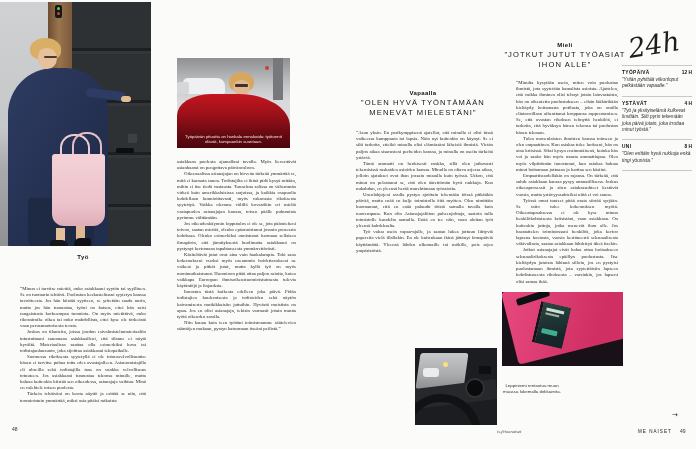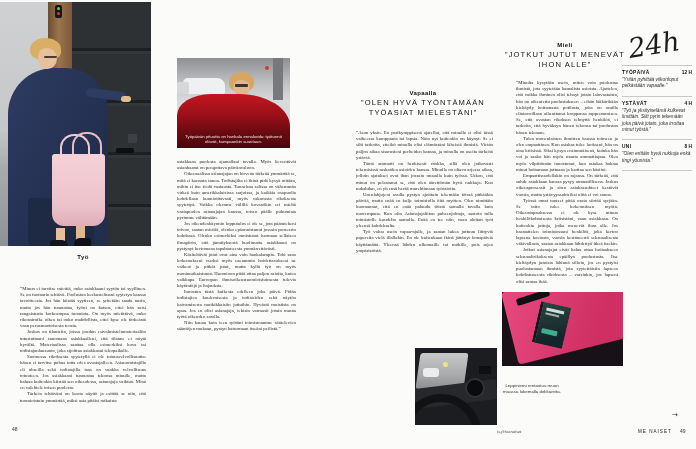--- a/index.html
+++ b/index.html
@@ -172,32 +172,32 @@
     <p>Jos oikeudenkäynnin lopputulos ei ole se, jota päämieheni toivoo, saatan miettiä, olenko epäonnistunut jossain prosessin kohdassa. Olenko esimerkiksi onnistunut luomaan sellaisen ilmapiirin, että jännityksestä huolimatta asiakkaani on pystynyt kertomaan tapahtuneesta ymmärrettävästi.</p>
     <p>Käsiteltävät jutut ovat aina vain hankalampia. Toki saan kokemukseni vuoksi myös useammin hoidettavakseni ne vaikeat ja pitkät jutut, mutta kyllä työ on myös monimutkaistunut. Huomioon pitää ottaa paljon asioita, kuten vaikkapa Euroopan ihmisoikeustuomioistuimesta tulevia käytäntöjä ja linjauksia.</p>
     <p>Innostun tästä kaikesta edelleen joka päivä. Pidän todistajien kuulemisesta ja todisteiden sekä näytön kaivamisesta mutkikkaisiin juttuihin. Hyvästä muistista on apua. Jos en olisi asianajaja, tekisin varmasti jotain muuta työtä oikeuden saralla.</p>
     <p>Niin kauan kuin teen työtäni toimistoamme säätelevien sääntöjen mukaan, pystyn katsomaan itseäni peilistä.”</p>
   </div>
 
   <div class="abs pagenum" style="left:12px; top:426px;">48</div>
 
   <div class="abs" style="left:352px; top:90px; width:142px;">
     <div class="kicker">Vapaalla</div>
-    <div class="headline">”OLEN HYVÄ TYÖNTÄMÄÄN TYÖASIAT MIELESTÄNI”</div>
+    <div class="headline">”OLEN HYVÄ TYÖNTÄMÄÄN MENEVÄT MIELESTÄNI”</div>
   </div>
   <div class="abs col" style="left:356px; top:130px; width:137px; height:215px; overflow:hidden;">
     <p class="noindent">”Asun yksin. En parikymppisenä ajatellut, että minulla ei olisi tässä vaiheessa kumppania tai lapsia. Näin nyt kuitenkin on käynyt. Se ei silti tarkoita, etteikö minulla olisi elämässäni läheisiä ihmisiä. Vietän paljon aikaa sisarusteni perheiden kanssa, ja minulla on useita tärkeitä ystäviä.</p>
     <p>Tämä ammatti on henkisesti rankka, sillä olen jatkuvasti tekemisissä raskaiden asioiden kanssa. Minulla on oltava arjessa aikaa, jolloin ajatukset ovat ihan jossain muualla kuin työssä. Uskon, että minut on pelastanut se, että olen äärettömän hyvä nukkuja. Kun nukahdan, en yleensä herää murehtimaan työasioita.</p>
     <p>Unenlahjojeni avulla pystyn ajoittain tekemään töissä pitkääkin päivää, mutta enää en kulje toimistolla öitä myöten. Olen nimittäin huomannut, että en enää palaudu töistä samalla tavalla kuin nuorempana. Kun olin Asianajajaliiton puheenjohtaja, saatoin tulla toimistolle kuudelta aamulla. Enää en tee niin, vaan aloitan työt yleensä kahdeksalta.</p>
     <p>Työ valuu usein vapaa-ajalle, ja saatan lukea juttuun liittyviä papereita vielä illallakin. En ole kuitenkaan ikinä jättänyt lomapäiviä käyttämättä. Yleensä lähden ulkomaille tai mökille, pois arjen ympäristöstä.</p>
   </div>
 
   <div class="abs" style="left:502px; top:42px; width:126px;">
     <div class="kicker">Mieli</div>
-    <div class="headline">”JOTKUT JUTUT MENEVÄT IHON ALLE”</div>
+    <div class="headline">”JOTKUT JUTUT TYÖASIAT IHON ALLE”</div>
   </div>
   <div class="abs col" style="left:516px; top:80px; width:102px; height:206px; overflow:hidden;">
     <p class="noindent">”Minulta kysytään usein, miten voin puolustaa ihmistä, jota syytetään kamalista asioista. Ajattelen, että vaikka ihminen olisi tehnyt jotain lainvastaista, hän on oikeutettu puolustukseen – eihän lääkärikään kieltäydy hoitamasta potilasta, joka on omilla elintavoillaan aiheuttanut kroppansa rappeutumisen. Se, että avustan rikoksen tehnyttä henkilöä, ei tarkoita, että hyväksyn hänen tekonsa tai puolustan hänen tekoaan.</p>
     <p>Tulen monenlaisten ihmisten kanssa toimeen ja olen empaattinen. Kun asiakas tulee luokseni, hän on aina kriisissä. Siksi kysyn ensimmäisenä, kuinka hän voi ja saako hän myös muuta ammattiapua. Olen myös vilpittömän innostunut, kun asiakas haluaa minut hoitamaan juttuaan ja luottaa sen käsiini.</p>
     <p>Empaattisuudellakin on rajansa. On tärkeää, että suhde asiakkaan kanssa pysyy ammatillisena. Joskus oikeusprosessit ja siten asiakassuhteet kestävät vuosia, mutta ystävyyssuhteiksi niitä ei voi sanoa.</p>
     <p>Työssä omat tunteet pitää osata siirtää syrjään. Se taito tulee kokemuksen myötä. Oikeustapauksessa ei ole kyse minun henkilökohtaisesta kriisistäni, vaan asiakkaan. On kuitenkin juttuja, jotka menevät ihon alle. Jos haastattelen toimistossani henkilöä, joka kertoo lapsena koetusta, vuosia kestäneestä seksuaalisesta väkivallasta, saatan asiakkaan lähdettyä itkeä itsekin.</p>
     <p>Jotkut asianajajat eivät halua ottaa hoitaakseen seksuaalirikoksesta epäillyn puolustusta. Itse kieltäydyn jutuista lähinnä silloin, jos en pystyisi puolustamaan ihmistä, jota syytettäisiin lapseen kohdistuneesta rikoksesta – varsinkin, jos lapseni olisi samaa ikää.</p>
   </div>
 
   <div class="abs photo3">

